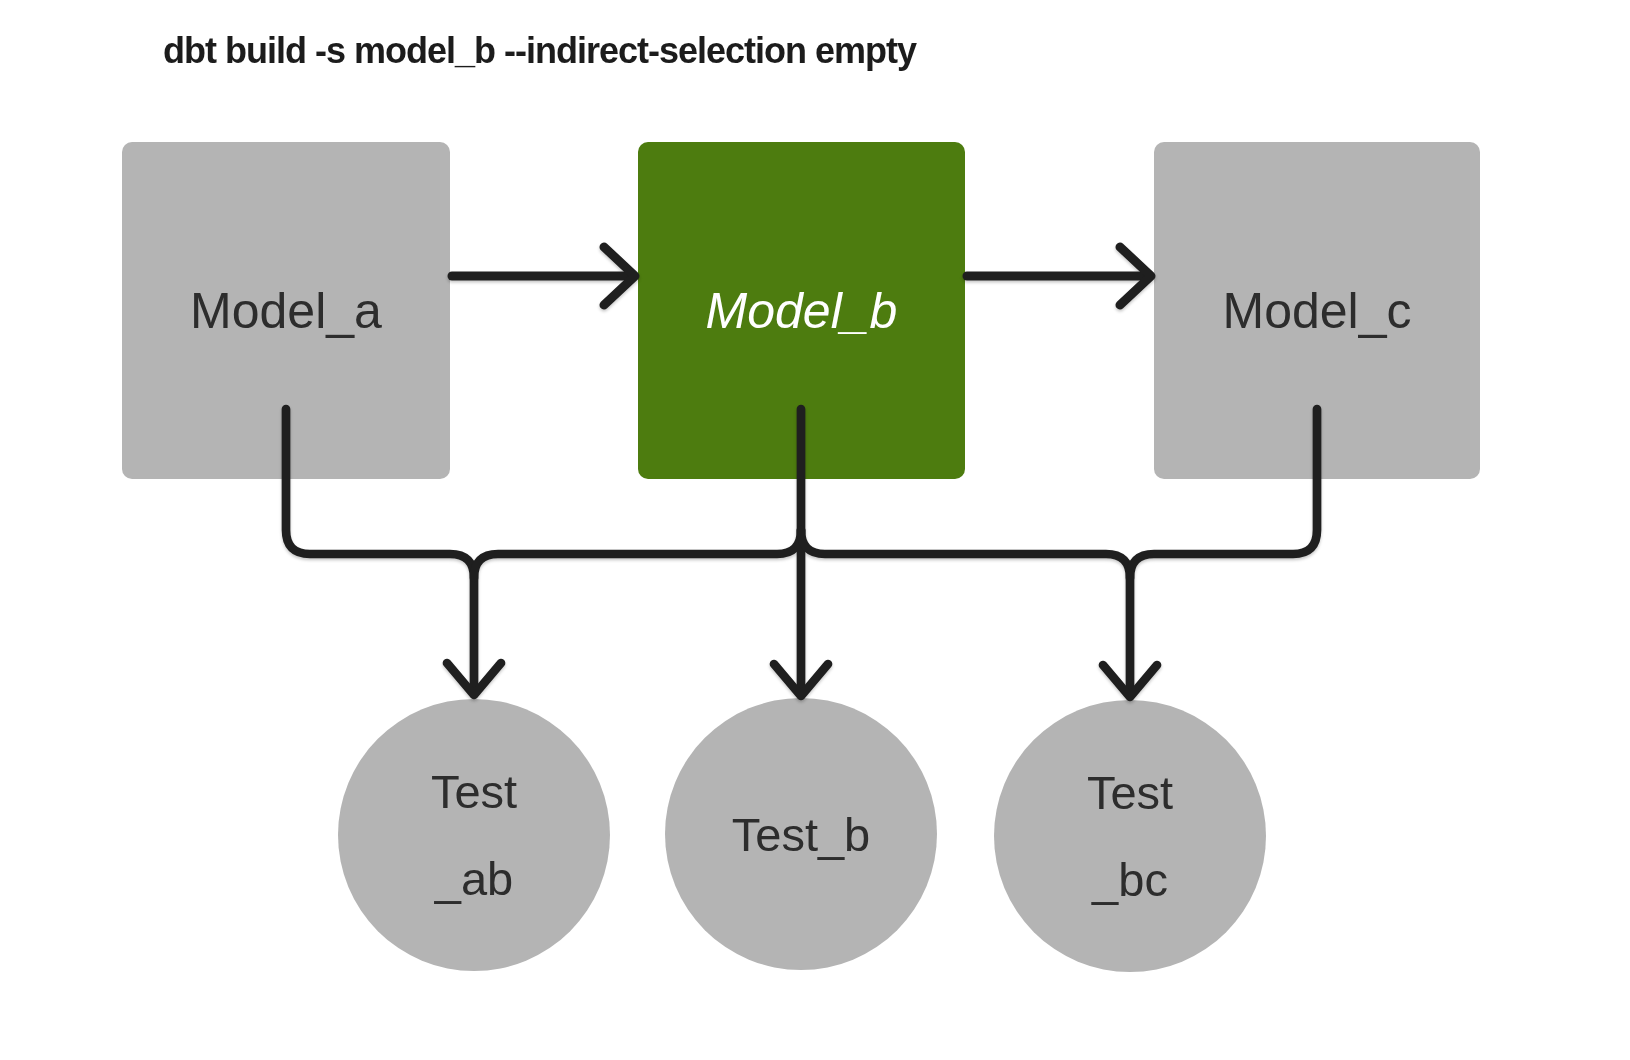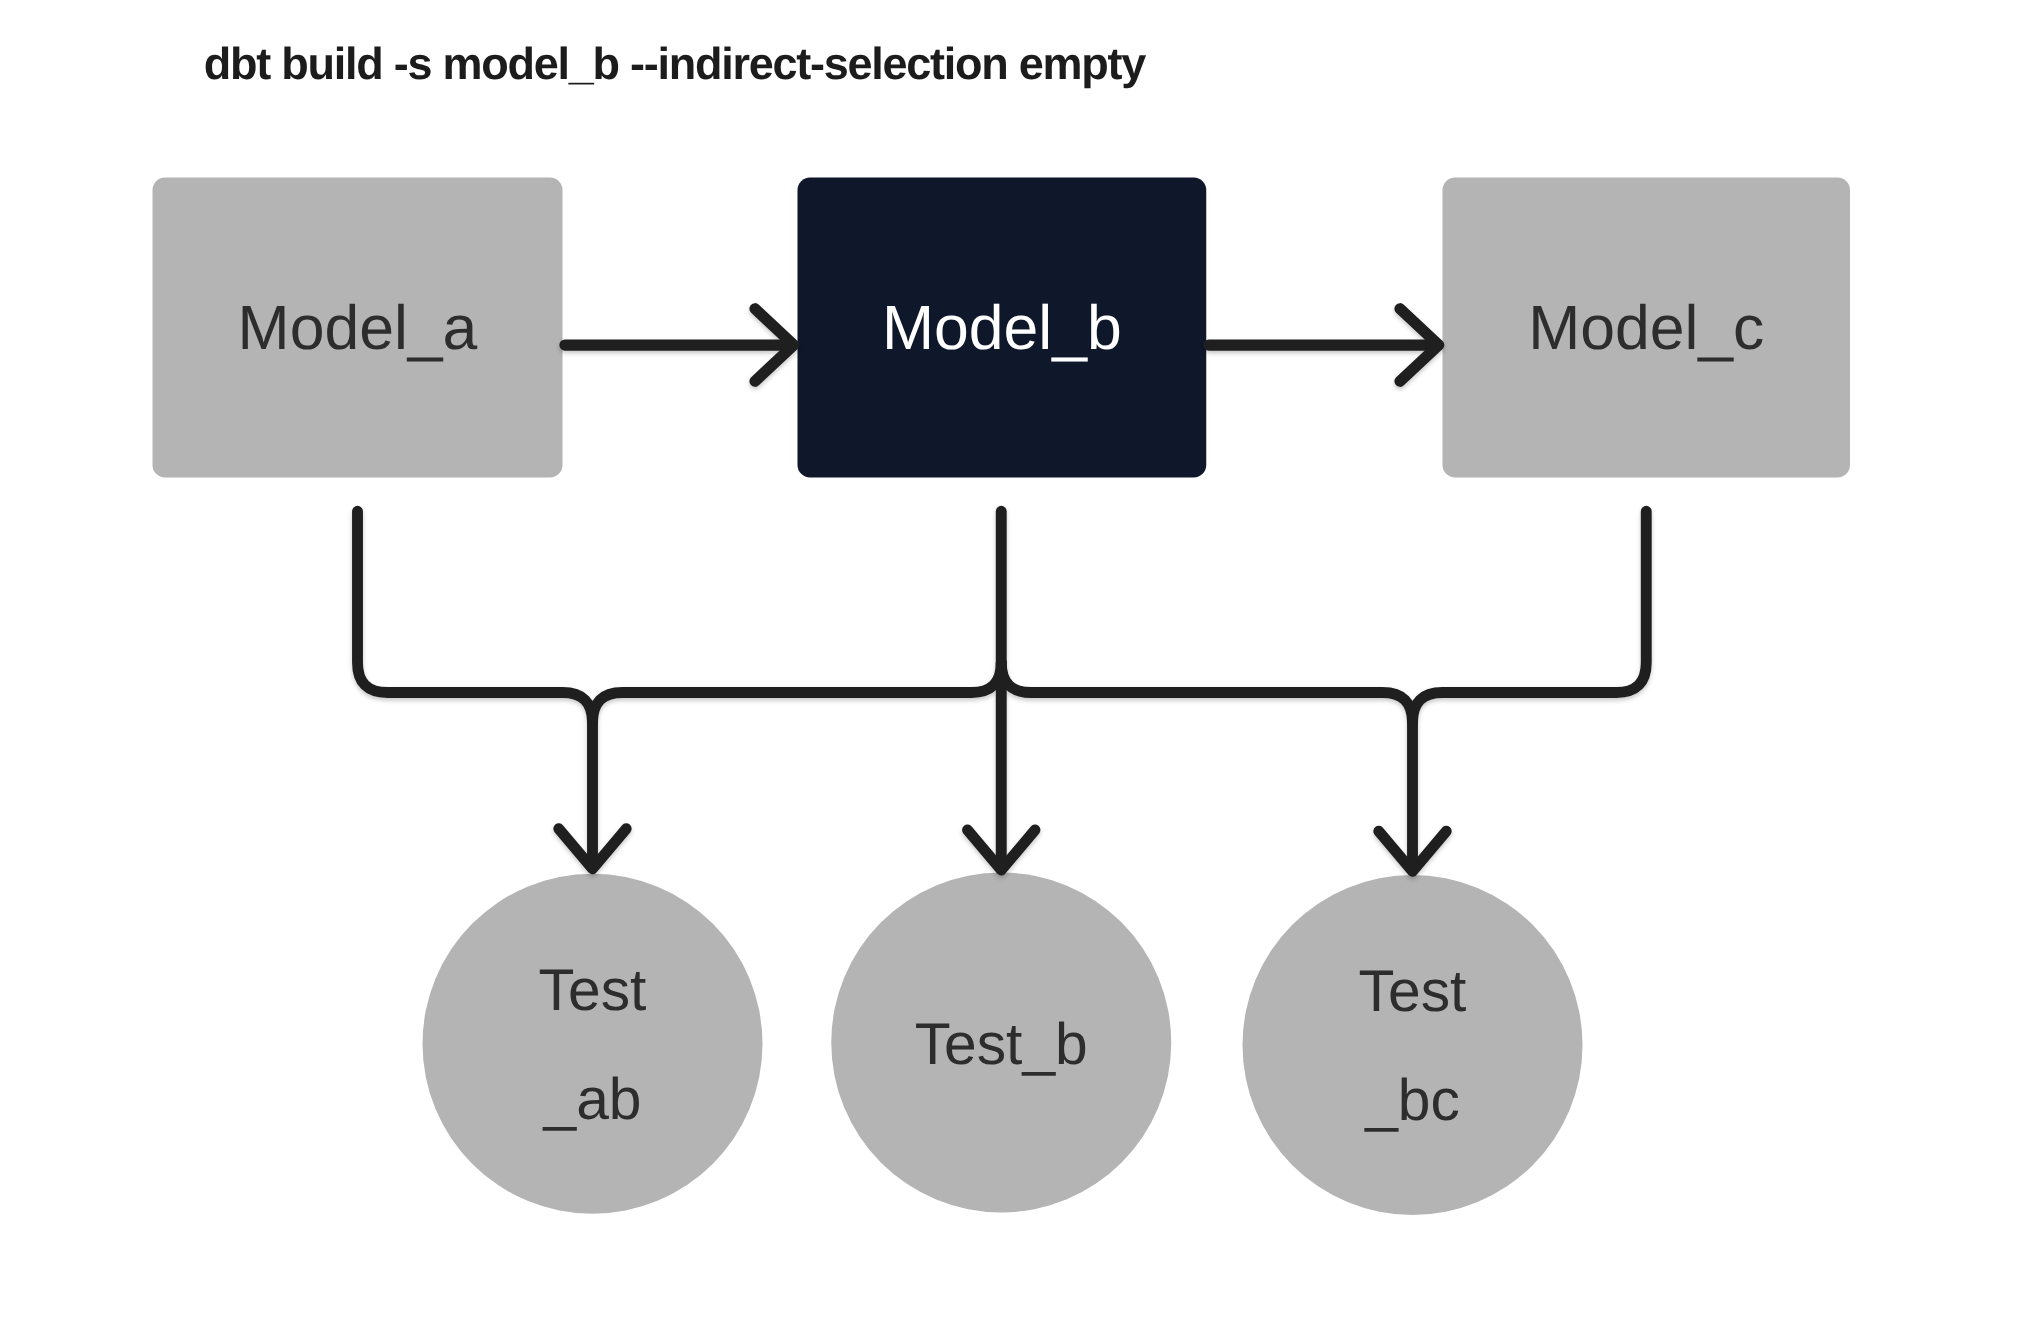--- a/index.html
+++ b/index.html
@@ -19,21 +19,21 @@
     color:var(--title-color,#1c1c1c);
     white-space:nowrap;
     line-height:1.15;
   }
   .node{
     position:absolute;
     display:flex;align-items:center;justify-content:center;
     text-align:center;
   }
   .model{
-    width:328px;height:240px;top:142px;
+    width:328px;height:337px;top:142px;
     border-radius:10px;
     font-size:50px;
     font-weight:400;
   }
   #model-a{left:122px;}
   #model-b{left:638px;width:327px;}
   #model-c{left:1154px;width:326px;text-align:center;}
   .test{
     width:272px;height:272px;
     border-radius:50%;
@@ -63,21 +63,21 @@
 </head>
 <body>
 
 <div class="canvas" style="--bg: #ffffff; --gray: #b4b4b4; --edge: #1f1f1f; --title-color: #1c1c1c; --dark-text: #2d2d2d;">
 
   <div class="title">dbt build -s model_b --indirect-selection empty</div>
 
   <div class="node model" id="model-a" style="background: rgb(180, 180, 180); color: rgb(45, 45, 45);">
     <span>Model_a</span>
   </div>
-  <div class="node model" id="model-b" style="background: #0f172a; color: rgb(255, 255, 255);">
+  <div class="node model" id="model-b" style="background: #4d7c0f; color: rgb(255, 255, 255); font-style: italic;">
     <span>Model_b</span>
   </div>
   <div class="node model" id="model-c" style="background: rgb(180, 180, 180); color: rgb(45, 45, 45);">
     <span>Model_c</span>
   </div>
 
   <div class="node test" id="test-ab">
     <span class="line">Test</span>
     <span class="line">_ab</span>
   </div>

